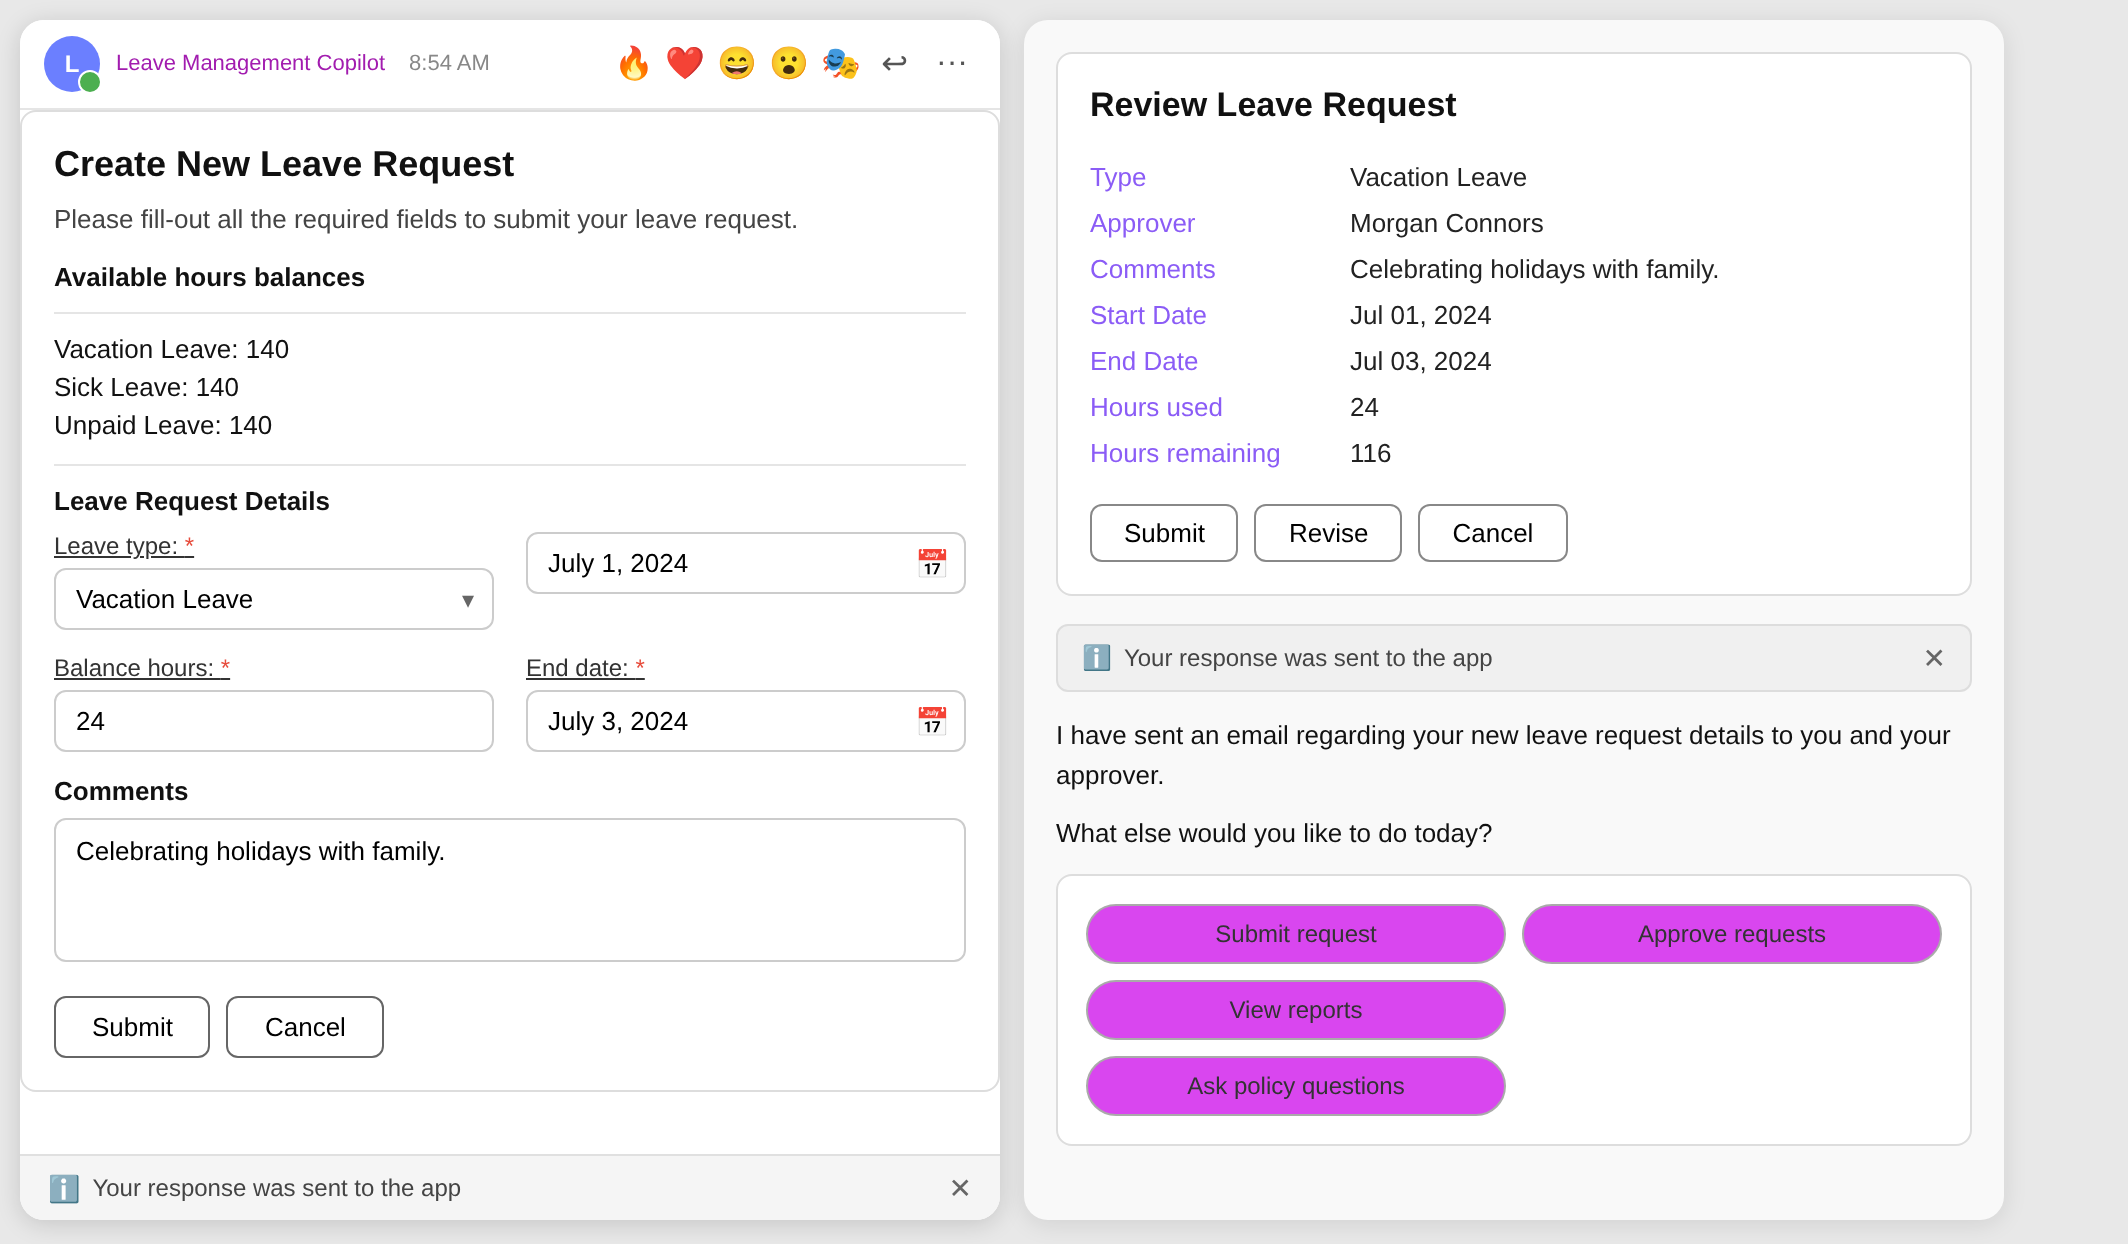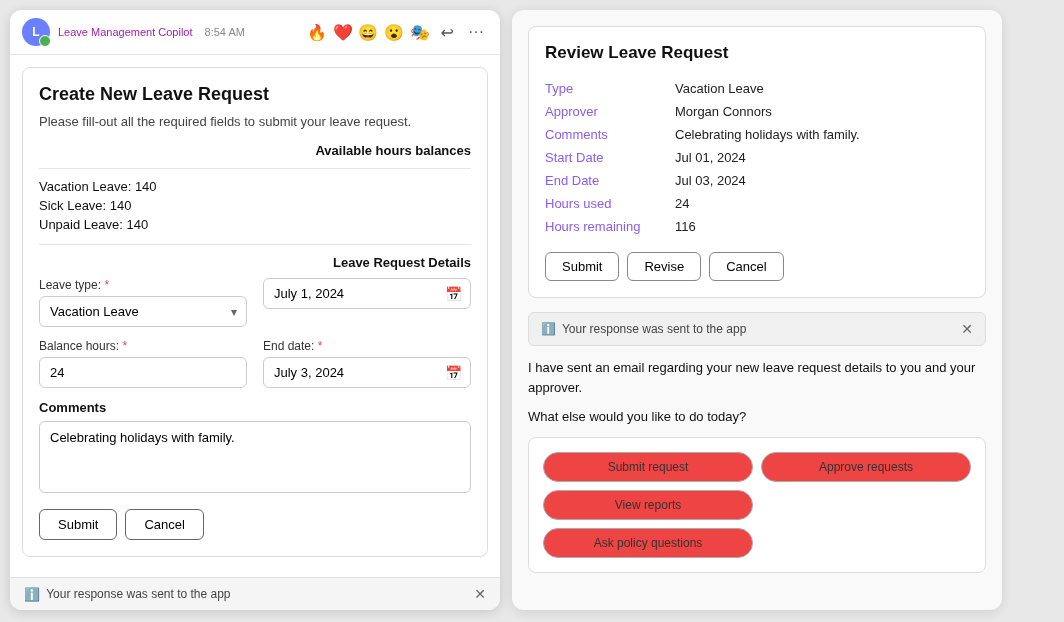--- a/index.html
+++ b/index.html
@@ -96,21 +96,20 @@
 
     .chat-body {
       flex: 1;
       overflow-y: auto;
       padding: 0;
       display: flex;
       flex-direction: column;
     }
 
     .form-card {
-      margin: 12px;
       border: 1px solid #ddd;
       border-radius: 8px;
       padding: 16px;
       background: #fff;
     }
     .form-card-title {
       font-size: 18px;
       font-weight: 700;
       color: #111;
       margin-bottom: 8px;
@@ -119,21 +118,20 @@
       font-size: 13px;
       color: #444;
       margin-bottom: 12px;
       line-height: 1.4;
     }
     .section-label {
       font-size: 13px;
       font-weight: 700;
       color: #111;
       margin-bottom: 8px;
-      text-align: right;
     }
     .divider {
       border: none;
       border-top: 1px solid #e5e5e5;
       margin: 10px 0;
     }
     .balance-row {
       font-size: 13px;
       color: #111;
       margin-bottom: 4px;
@@ -148,20 +146,21 @@
     }
     .form-group {
       flex: 1;
       display: flex;
       flex-direction: column;
       gap: 4px;
     }
     .field-label {
       font-size: 12px;
       color: #333;
+      text-decoration: underline;
     }
     .field-label .required {
       color: #e74c3c;
     }
     .select-wrapper {
       position: relative;
     }
     .field-select {
       width: 100%;
       padding: 7px 10px;
@@ -365,21 +364,21 @@
       background: #fff;
       margin-top: 4px;
     }
     .quick-actions-grid {
       display: grid;
       grid-template-columns: 1fr 1fr;
       gap: 8px;
     }
     .quick-action-btn {
       padding: 7px 12px;
-      background: #ef4444;
+      background: #d946ef;
       border: 1.5px solid #aaa;
       border-radius: 20px;
       font-size: 12px;
       cursor: pointer;
       text-align: center;
       font-weight: 500;
       color: #333;
     }
   </style>
 </head>

